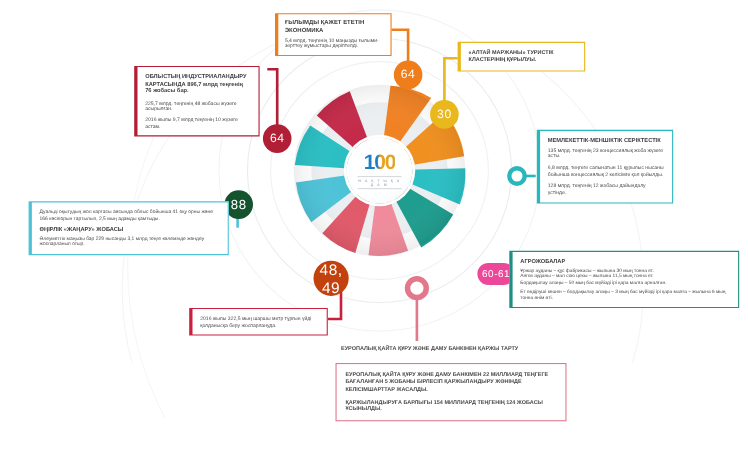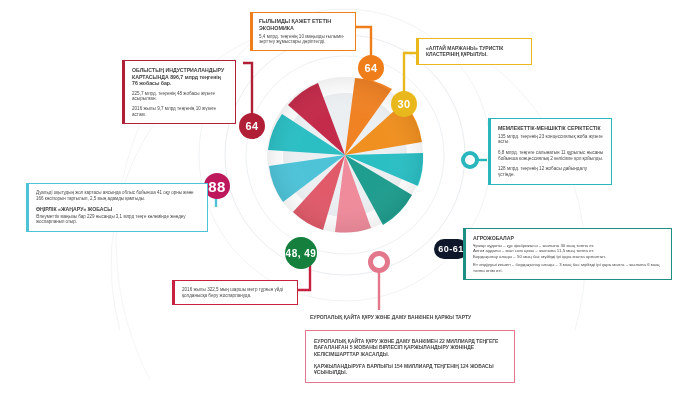--- a/index.html
+++ b/index.html
@@ -37,21 +37,21 @@
   .b-teal{border:1.6px solid #29b6bd;}
   .b-green{border:1.6px solid #1f8f83;}
   .b-pink{border:1.6px solid #e3788c;}
   .b-crimson{border:1.6px solid #c8203f;}
 
   
   .badge{
     position:absolute;
     border-radius:50%;
     color:#fff;
-    font-weight:bold;
+    font-weight:normal;
     display:flex;align-items:center;justify-content:center;
     letter-spacing:.5px;
     text-align:center;
   }
   .badge-ring{
     position:absolute;
     border-radius:50%;
     background:#ffffff;
     box-sizing:border-box;
   }
@@ -127,43 +127,47 @@
         <path d="M93 93 L160 133 A78 78 0 0 1 131 163 Z" fill="#1f9d8e"></path>
         <path d="M93 93 L119 166 A78 78 0 0 1 83 170 Z" fill="#ef8b9b"></path>
         <path d="M93 93 L71 168 A78 78 0 0 1 41 150 Z" fill="#e05a6a"></path>
         <path d="M93 93 L31 140 A78 78 0 0 1 17 104 Z" fill="#4ec3d8"></path>
         <path d="M93 93 L16 88 A78 78 0 0 1 30 52 Z" fill="#2bbfc4"></path>
         <path d="M93 93 L36 43 A78 78 0 0 1 66 21 Z" fill="#c42b4a"></path>
       </g>
       <circle cx="93" cy="93" r="78" fill="url(#shade)"></circle>
     </svg>
 
+    <div class="logo-disc">
+      <div class="logo-100">100</div>
+      <div class="logo-sub">Н А Қ Т Ы  Қ А Д А М</div>
+    </div>
   </div>
 
   <div class="badge" style="left:358px;top:55px;width:26px;height:26px;background:#ef7d1a;font-size:11px;">
     <span>64</span>
   </div>
 
   <div class="badge" style="left:391px;top:91px;width:26px;height:26px;background:#e9b81c;font-size:11px;">
     <span>30</span>
   </div>
 
   <div class="badge" style="left:239px;top:113px;width:26px;height:26px;background:#b01f35;font-size:11px;">
     <span>64</span>
   </div>
 
-  <div class="badge" style="left:204px;top:173px;width:26px;height:26px;background:#be185d;font-size:15px;">
+  <div class="badge" style="left:204px;top:173px;width:26px;height:26px;background:#14532d;font-size:12px;">
     <span>88</span>
   </div>
 
-  <div class="badge" style="left:285px;top:237px;width:32px;height:32px;background:#15803d;font-size:10px;">
+  <div class="badge" style="left:285px;top:237px;width:32px;height:32px;background:#c2410c;font-size:14px;">
     <span>48, 49</span>
   </div>
 
-  <div class="badge" style="left:434px;top:239px;width:34px;height:20px;border-radius:10px;background:#0f172a;font-size:9px;">
+  <div class="badge" style="left:434px;top:239px;width:34px;height:20px;border-radius:10px;background:#ec4899;font-size:9px;">
     <span>60-61</span>
   </div>
 
   <div class="badge-ring" style="left:368px;top:251px;width:22px;height:22px;border:5px solid #e3788c;"></div>
 
   <div class="badge-ring" style="left:461px;top:151px;width:18px;height:18px;border:4.5px solid #29b6bd;"></div>
 
   <div class="box b-orange" style="left:250px;top:12px;width:106px;padding:5px 6px;font-size:4.6px;border-left-width:3px;">
     <span class="ttl" style="font-size:5.4px;margin-bottom:2px;">ҒЫЛЫМДЫ ҚАЖЕТ ЕТЕТІН ЭКОНОМИКА</span>
     <p>5,4 млрд. теңгенің 10 маңызды ғылыми-зерттеу жұмыстары дәріптелді.</p>

